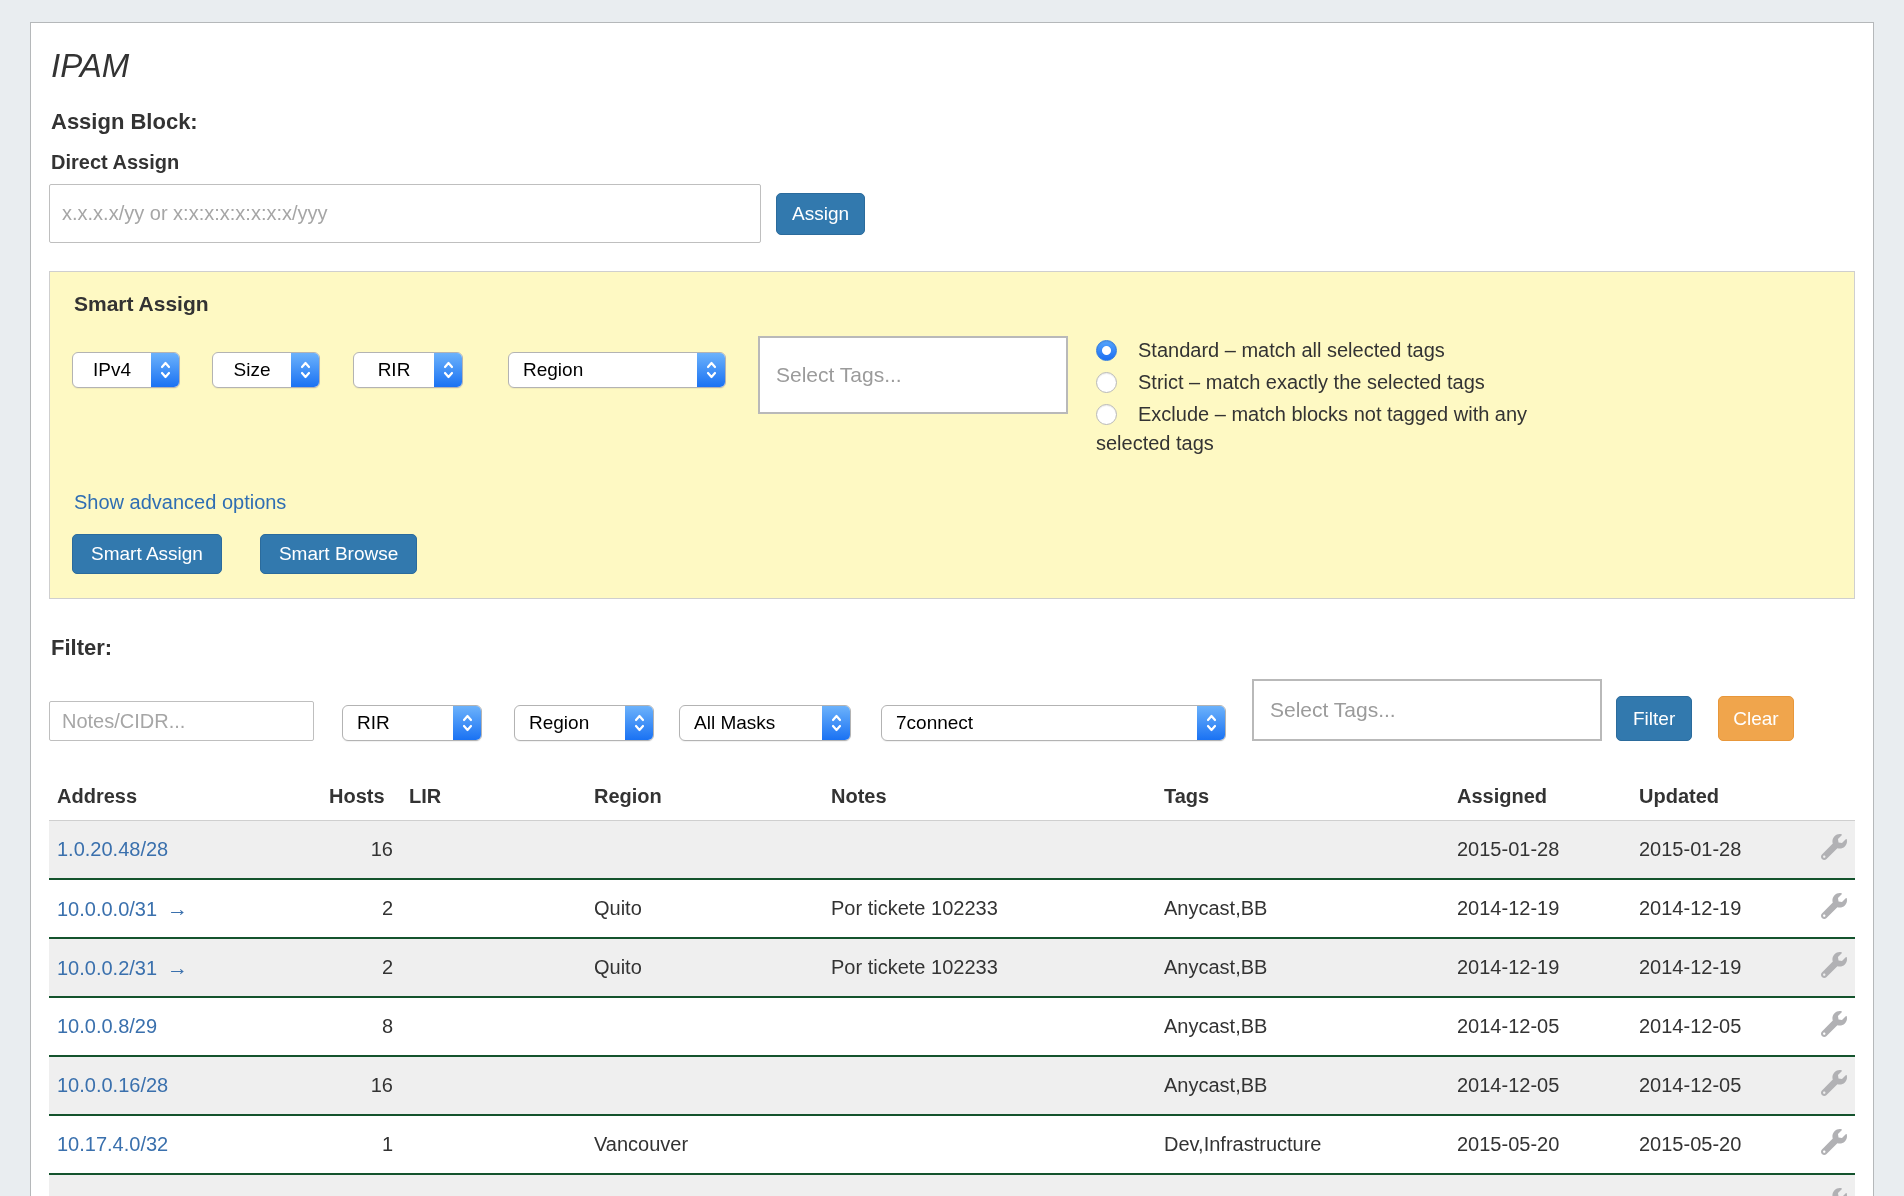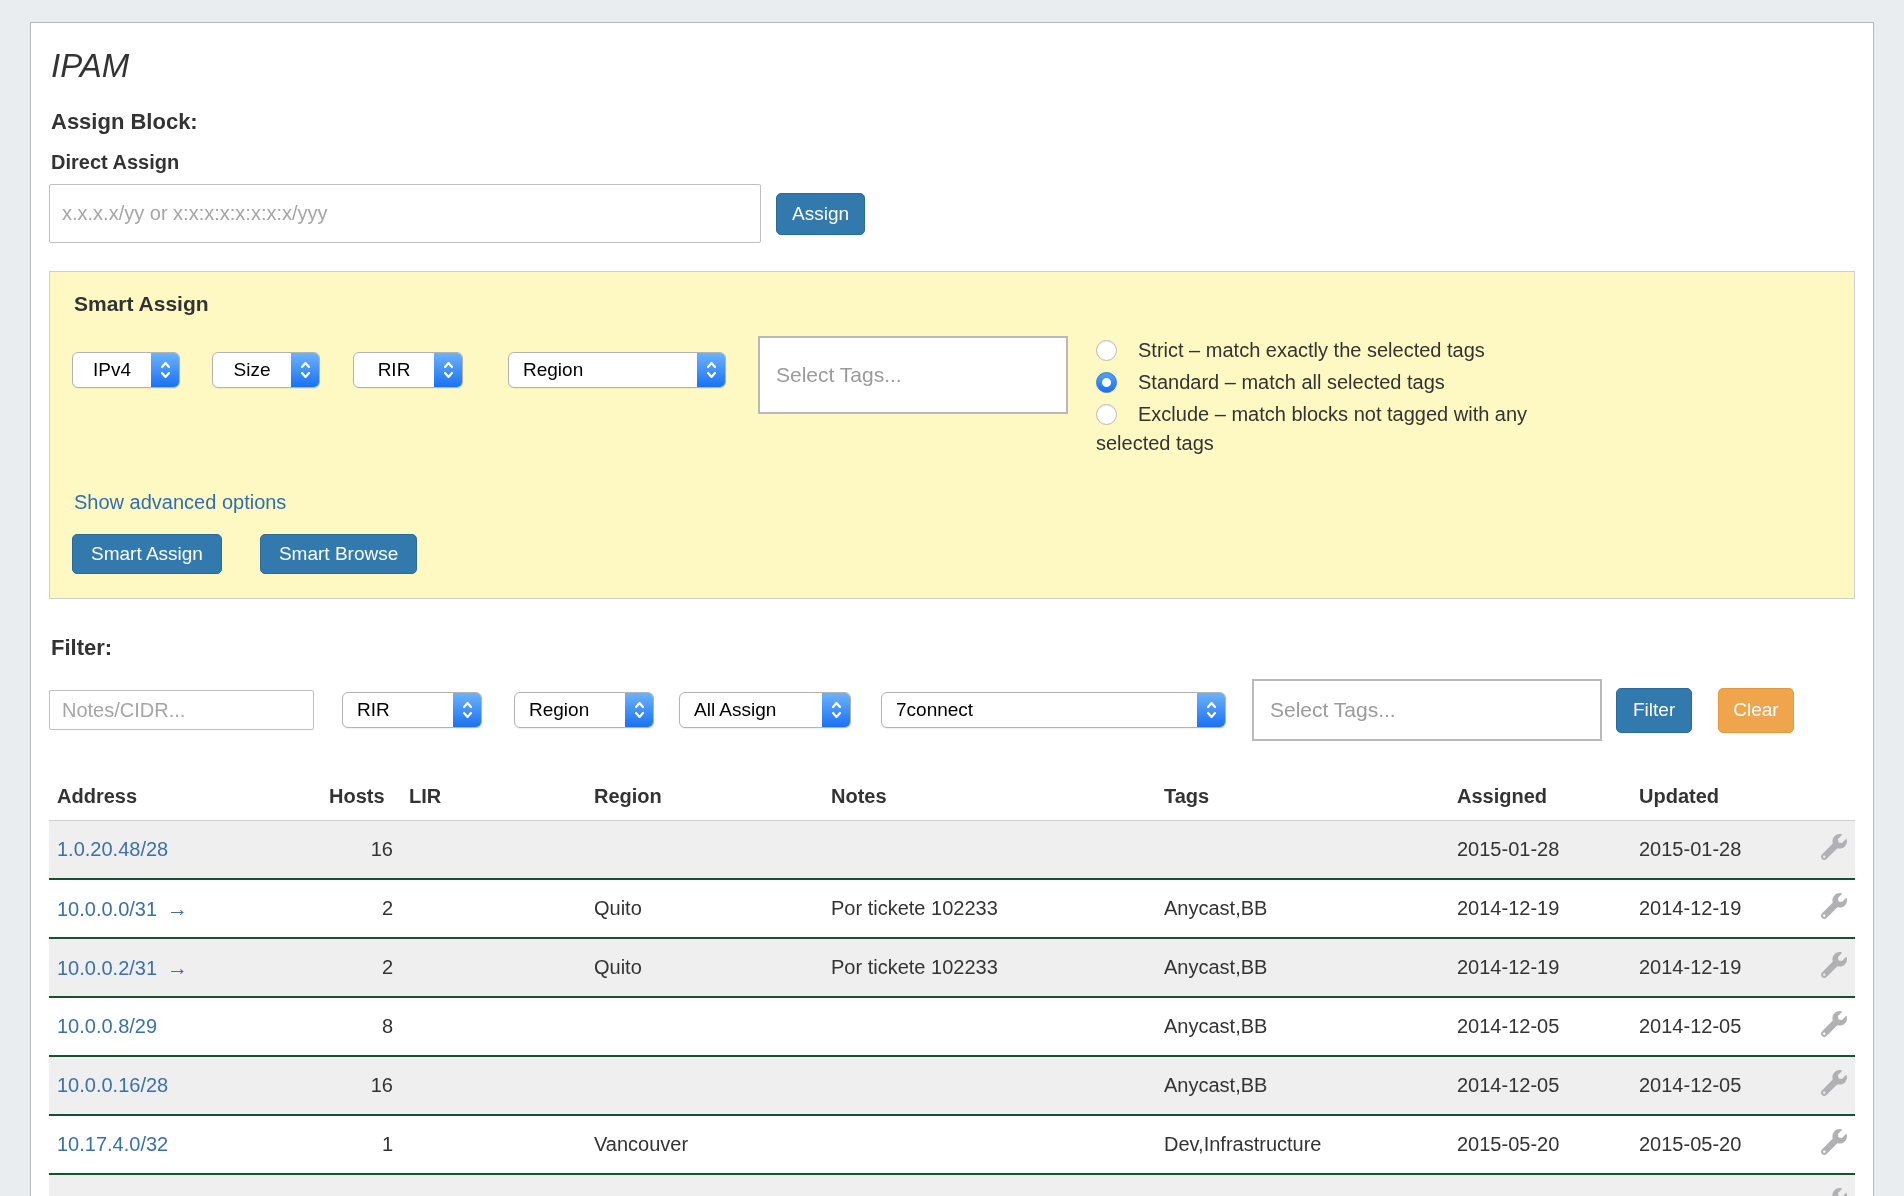--- a/index.html
+++ b/index.html
@@ -102,21 +102,21 @@
     border-color:#2f7ae0;
   }
   .opt-text{display:inline;}
 
   .advanced-link{color:var(--link);font-size:20px;text-decoration:none;display:inline-block;margin:0 0 20px 2px;cursor:pointer;}
   .smart-buttons{display:flex;}
   .smart-buttons .btn{height:40px;padding:0 18px;}
   .smart-browse{margin-left:38px;}
 
   .filter-heading{font-size:22px;font-weight:bold;margin:0 0 18px 2px;}
-  .filter-row{display:flex;align-items:center;margin-bottom:36px;}
+  .filter-row{display:flex;align-items:flex-end;margin-bottom:36px;}
   .filter-notes{width:265px;height:40px;}
   .f-rir{width:140px;margin-left:28px;}
   .f-region{width:140px;margin-left:32px;}
   .f-masks{width:172px;margin-left:25px;}
   .f-lir{width:345px;margin-left:30px;}
   .filter-tags{width:350px;height:62px;margin-left:26px;}
   .filter-btn{height:45px;padding:0 16px;margin-left:14px;}
   .clear-btn{height:45px;padding:0 14px;margin-left:26px;}
 
   
@@ -200,24 +200,24 @@
           </span>
         </div>
       </div>
 
       <div class="tags-box smart-tags">
         <span class="tags-placeholder">Select Tags...</span>
       </div>
 
       <div class="tag-mode">
         <div class="tag-option">
+          <span class="radio checked"></span><span class="opt-text">Standard – match all selected tags</span>
+        </div>
+        <div class="tag-option">
           <span class="radio"></span><span class="opt-text">Strict – match exactly the selected tags</span>
-        </div>
-        <div class="tag-option">
-          <span class="radio checked"></span><span class="opt-text">Standard – match all selected tags</span>
         </div>
         <div class="tag-option">
           <span class="radio"></span><span class="opt-text">Exclude – match blocks not tagged with any selected tags</span>
         </div>
       </div>
     </div>
 
     <a class="advanced-link">Show advanced options</a>
 
     <div class="smart-buttons">
@@ -245,21 +245,21 @@
       <span class="sel-label">Region</span>
       <span class="sel-arrows">
         <svg width="13" height="24" viewBox="0 0 13 24">
             <path d="M3 9 L6.5 5 L10 9" stroke="#fff" stroke-width="2.2" fill="none" stroke-linecap="round" stroke-linejoin="round"></path>
             <path d="M3 15 L6.5 19 L10 15" stroke="#fff" stroke-width="2.2" fill="none" stroke-linecap="round" stroke-linejoin="round"></path>
           </svg>
       </span>
     </div>
 
     <div class="mac-select left f-masks">
-      <span class="sel-label">All Assign</span>
+      <span class="sel-label">All Masks</span>
       <span class="sel-arrows">
         <svg width="13" height="24" viewBox="0 0 13 24">
             <path d="M3 9 L6.5 5 L10 9" stroke="#fff" stroke-width="2.2" fill="none" stroke-linecap="round" stroke-linejoin="round"></path>
             <path d="M3 15 L6.5 19 L10 15" stroke="#fff" stroke-width="2.2" fill="none" stroke-linecap="round" stroke-linejoin="round"></path>
           </svg>
       </span>
     </div>
 
     <div class="mac-select left f-lir">
       <span class="sel-label">7connect</span>

